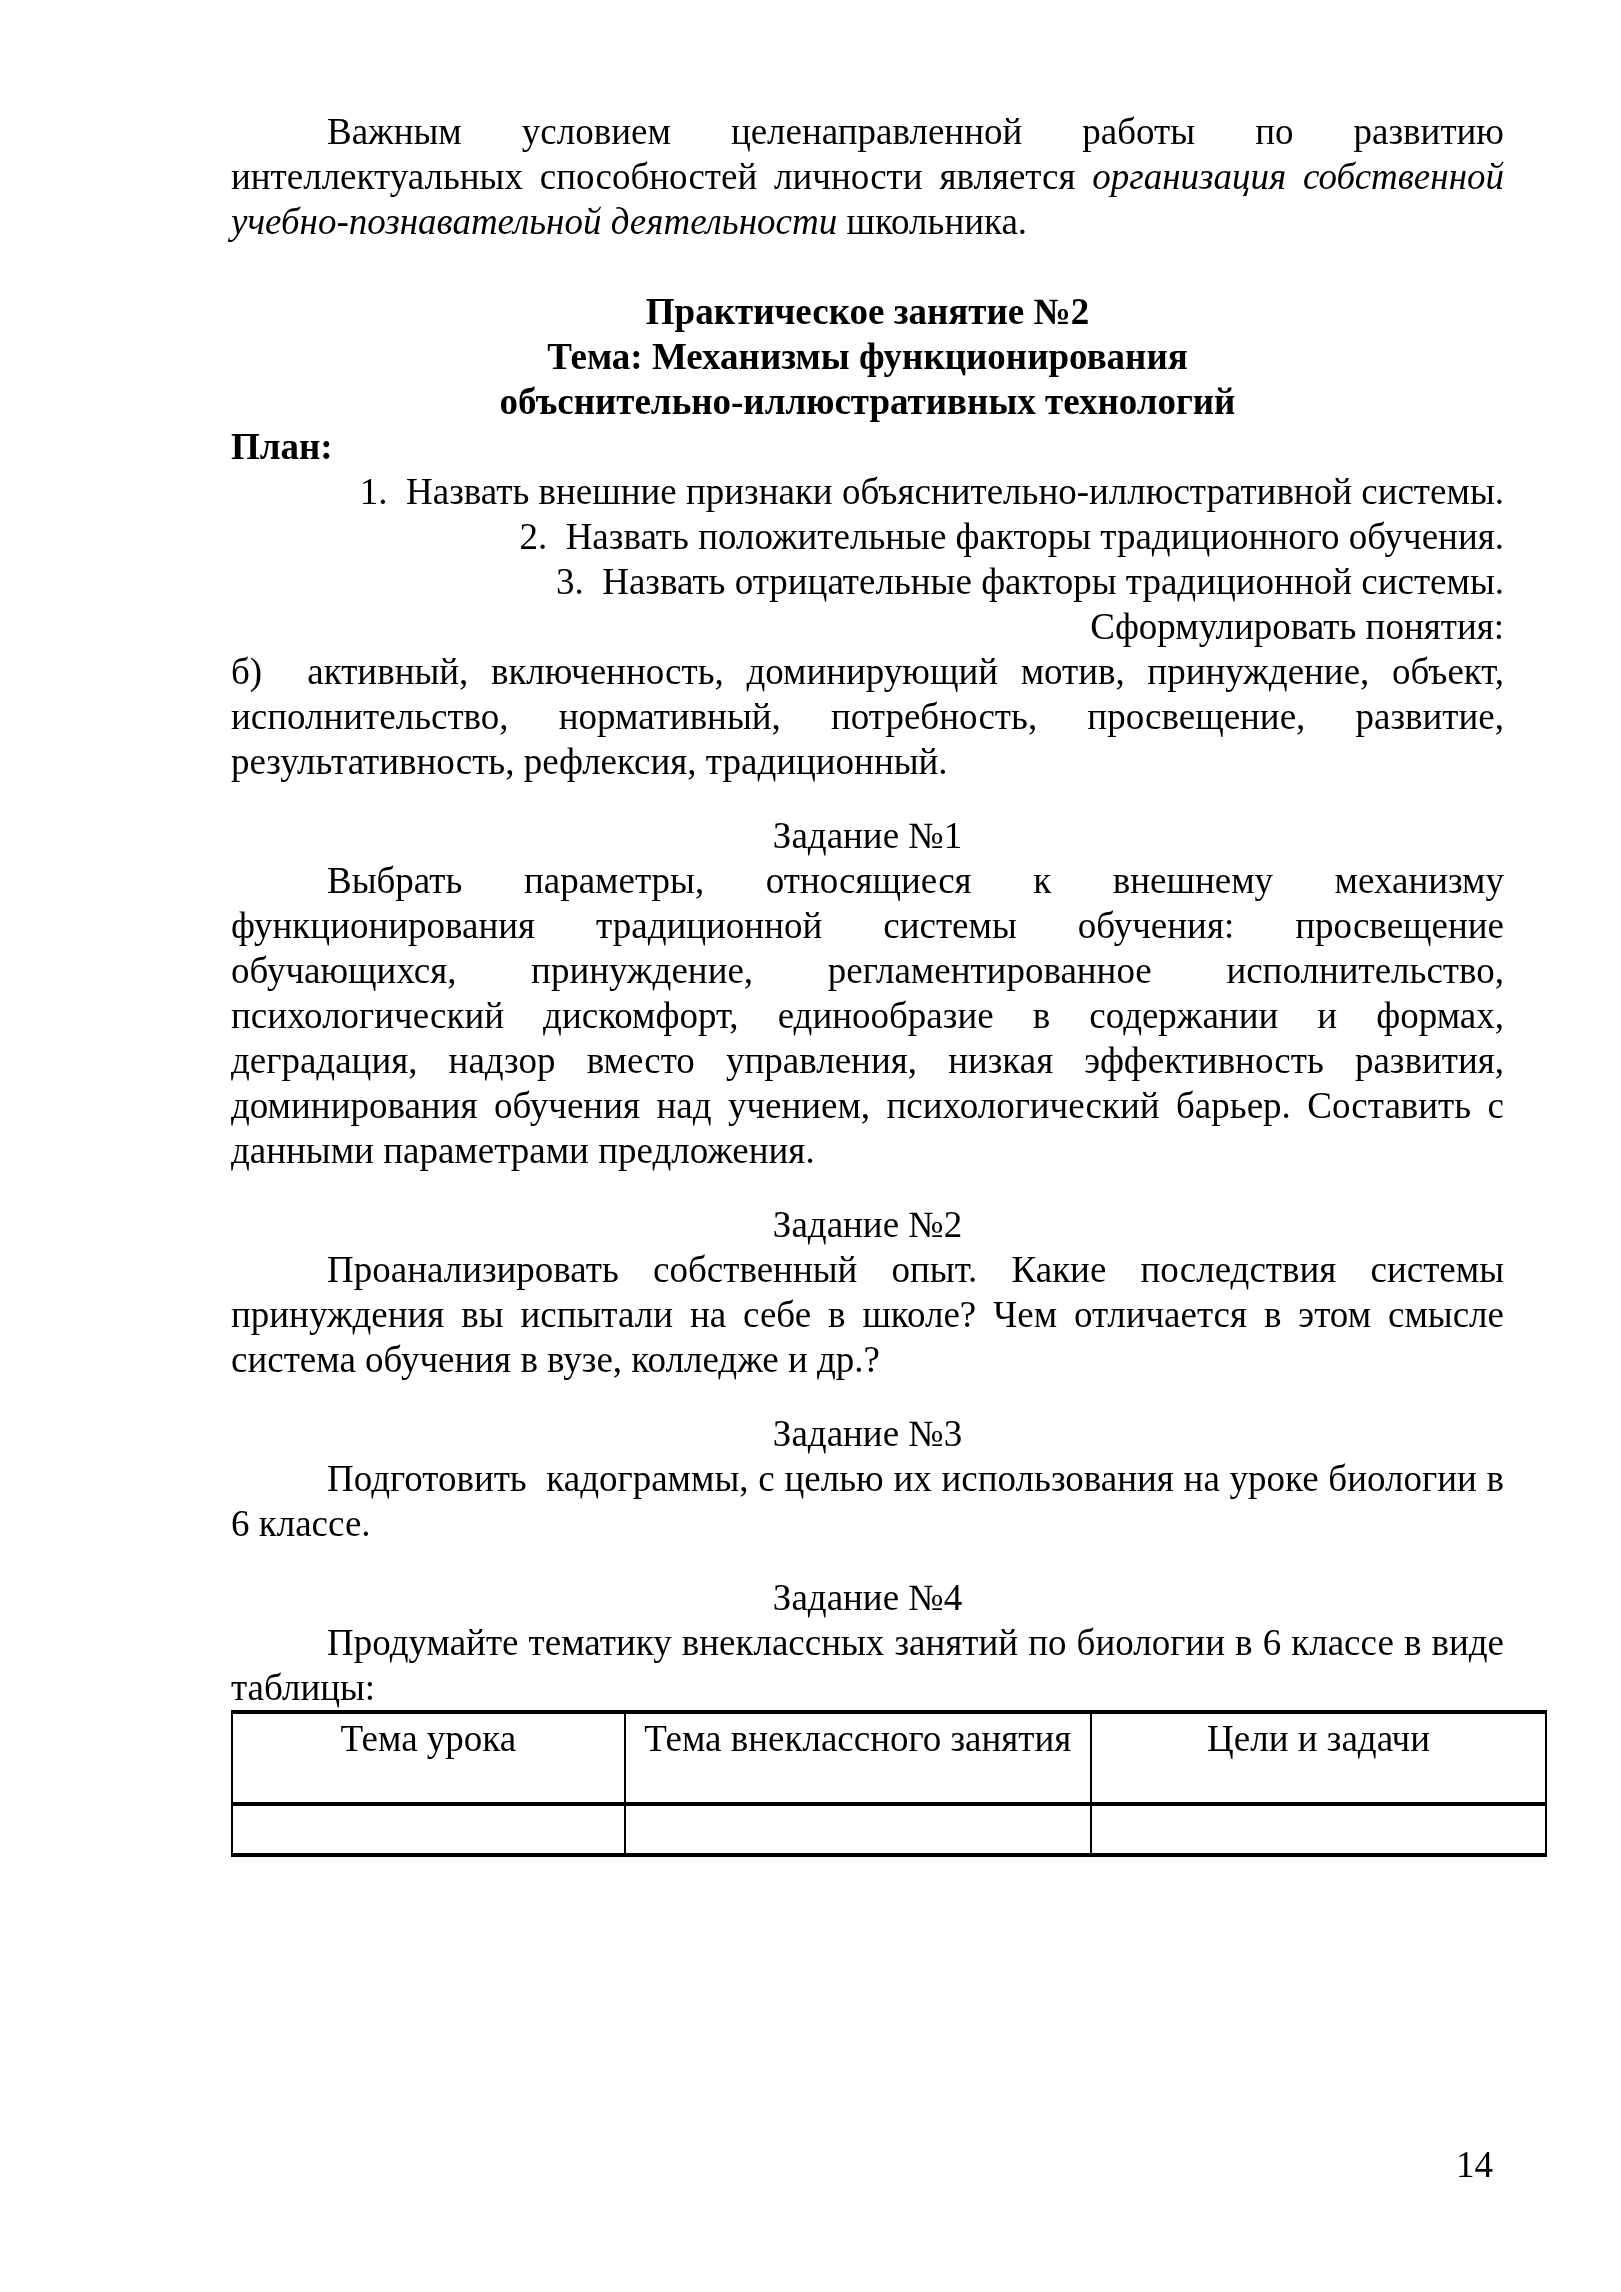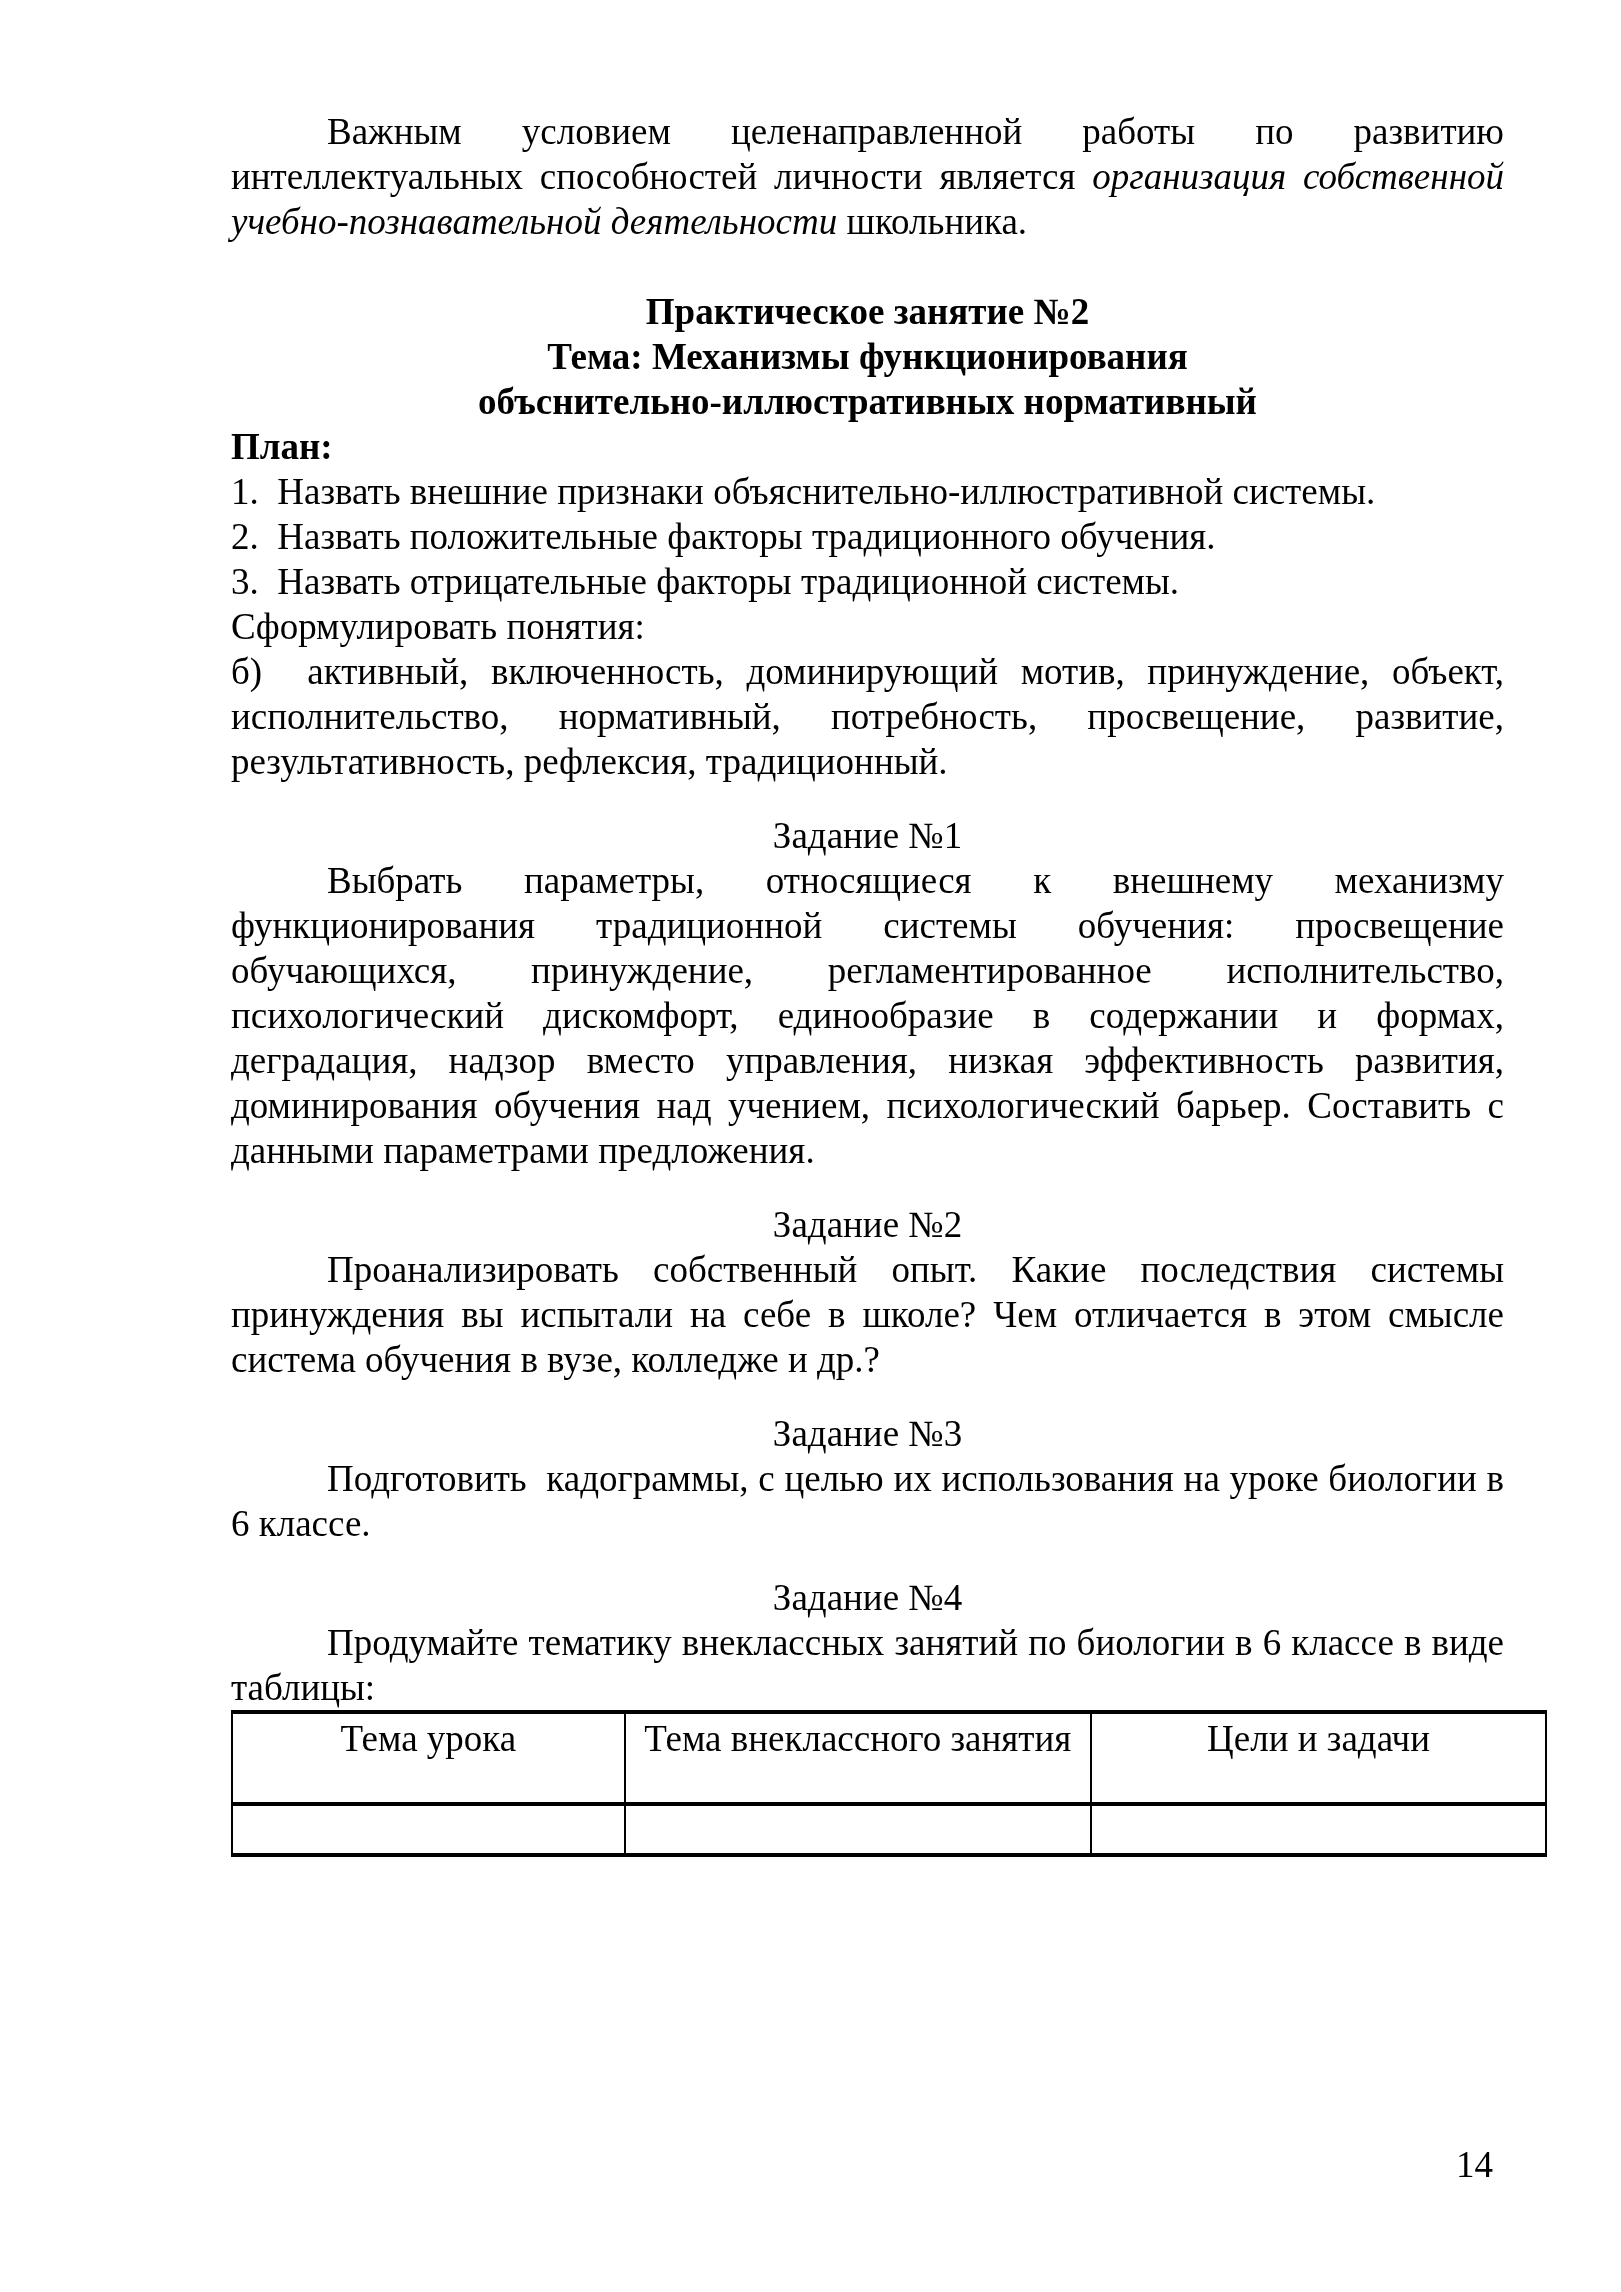--- a/index.html
+++ b/index.html
@@ -12,21 +12,21 @@
     line-height: 45px;
     overflow: hidden;
   }
   .page {
     position: relative;
     box-sizing: border-box;
     width: 1621px; height: 2293px;
     padding: 109px 117px 0 231px;
   }
   p { margin: 0; text-align: justify; }
-  p.left { text-align: left; }
+  p.left { text-align: right; }
   .indent { text-indent: 96px; }
   .blank-line { height: 45px; }
   .doc-heading { text-align: center; font-weight: bold; }
   .plan-label { font-weight: bold; text-align: left; }
   .task { margin-top: 29px; }
   .task-title { text-align: center; }
   em.ital { font-style: italic; }
   table.doc-table {
     border-collapse: collapse;
     width: 1316px;
@@ -59,21 +59,21 @@
 <body>
 
 <div class="page">
 
   <p class="indent"><span>Важным условием целенаправленной работы по развитию интеллектуальных способностей личности является </span><em class="ital">организация собственной учебно-познавательной деятельности</em><span> школьника.</span></p>
 
   <div class="blank-line"></div>
 
   <p class="doc-heading">Практическое занятие №2</p>
   <p class="doc-heading">Тема: Механизмы функционирования</p>
-  <p class="doc-heading">объснительно-иллюстративных нормативный</p>
+  <p class="doc-heading">объснительно-иллюстративных технологий</p>
 
   <p class="plan-label">План:</p>
 
   <p class="left">1.&nbsp; Назвать внешние признаки объяснительно-иллюстративной системы.</p>
   <p class="left">2.&nbsp; Назвать положительные факторы традиционного обучения.</p>
   <p class="left">3.&nbsp; Назвать отрицательные факторы традиционной системы.</p>
 
   <p class="left">Сформулировать понятия:</p>
   <p>б)&nbsp; активный, включенность, доминирующий мотив, принуждение, объект, исполнительство, нормативный, потребность, просвещение, развитие, результативность, рефлексия, традиционный.</p>
 

